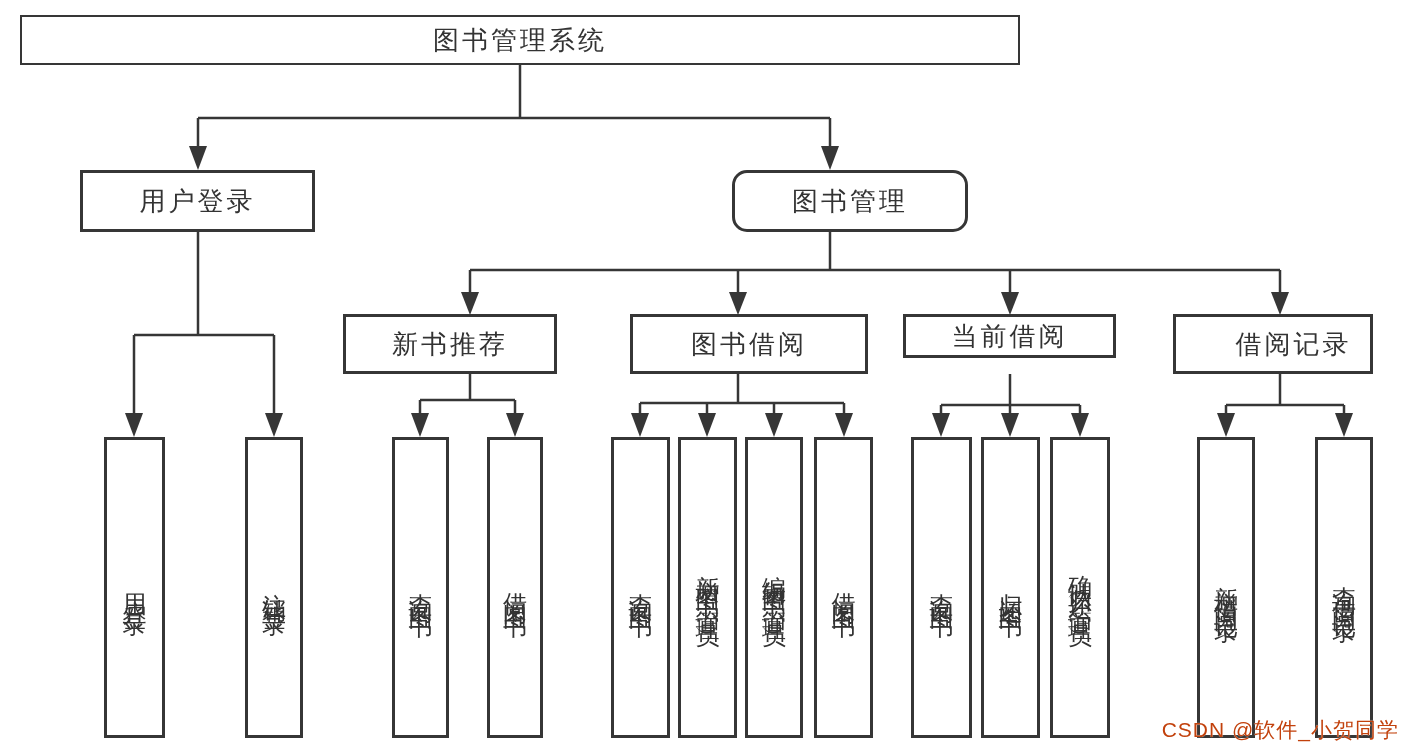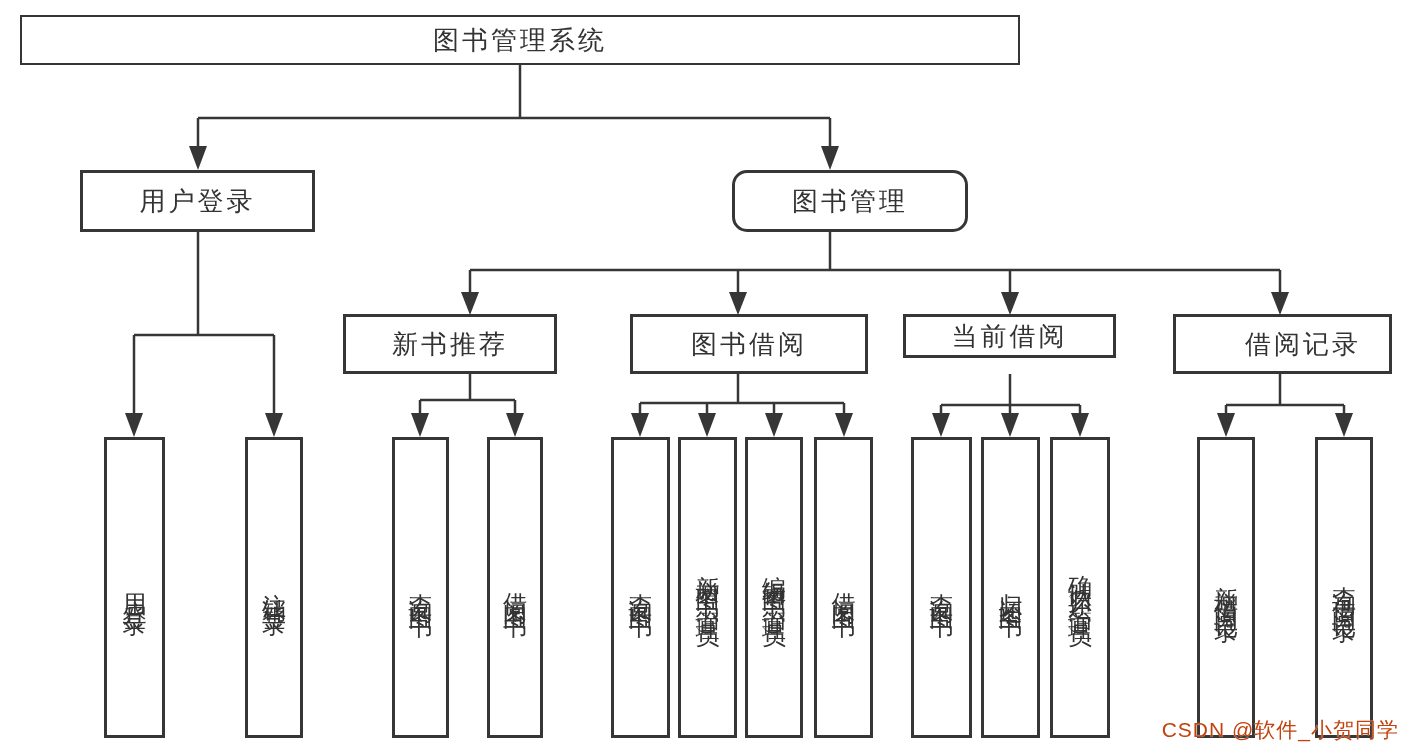--- a/index.html
+++ b/index.html
@@ -139,21 +139,21 @@
   </svg>
 
   <div class="node hbox root" style="left:20px; top:15px; width:1000px; height:50px;">图书管理系统</div>
 
   <div class="node hbox" style="left:80px; top:170px; width:235px; height:62px;">用户登录</div>
   <div class="node hbox" style="left:732px; top:170px; width:236px; height:62px;border-radius:15px;">图书管理</div>
 
   <div class="node hbox" style="left:343px; top:314px; width:214px; height:60px;">新书推荐</div>
   <div class="node hbox" style="left:630px; top:314px; width:238px; height:60px;">图书借阅</div>
   <div class="node hbox" style="left:903px; top:314px; width:213px; height:44px;">当前借阅</div>
-  <div class="node hbox" style="left:1173px; top:314px; width:219px; height:60px;padding-left:41px;">借阅记录</div>
+  <div class="node hbox" style="left:1173px; top:314px; width:200px; height:60px;padding-left:41px;">借阅记录</div>
 
   <div class="node vbox" style="left:104px; top:437px; width:61px; height:301px;">用户登录</div>
   <div class="node vbox" style="left:245px; top:437px; width:58px; height:301px;">注销登录</div>
 
   <div class="node vbox" style="left:392px; top:437px; width:57px; height:301px;">查询图书</div>
   <div class="node vbox" style="left:487px; top:437px; width:56px; height:301px;">借阅图书</div>
 
   <div class="node vbox" style="left:611px; top:437px; width:59px; height:301px;">查询图书</div>
   <div class="node vbox" style="left:678px; top:437px; width:59px; height:301px;">新增图书（管理员）</div>
   <div class="node vbox" style="left:745px; top:437px; width:58px; height:301px;">编辑图书（管理员）</div>

